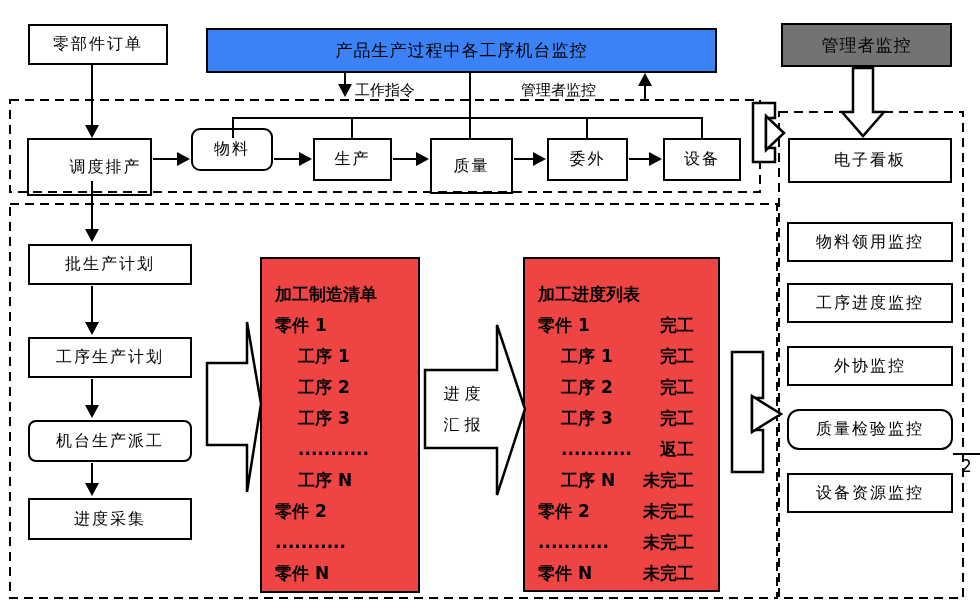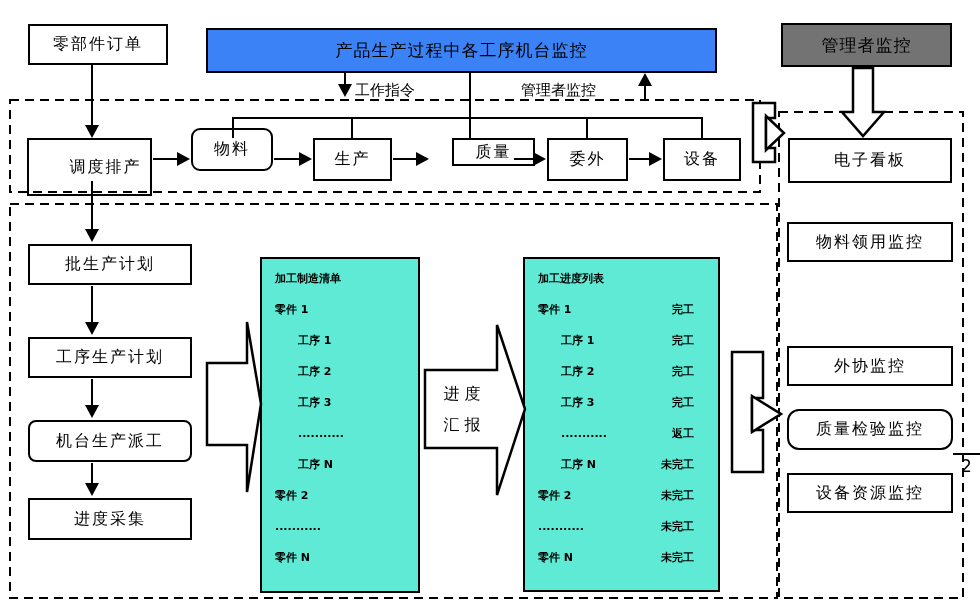--- a/index.html
+++ b/index.html
@@ -16,42 +16,42 @@
 
   
   .parts-order { left:28px;  top:24px;  width:140px; height:41px; }
   .title-bar   { left:206px; top:28px;  width:511px; height:45px; }
   .manager     { left:781px; top:23px;  width:171px; height:44px; }
 
   
   .dispatch    { left:27px;  top:138px; width:125px; height:58px;padding-left:32px; }
   .material    { left:191px; top:128px; width:82px;  height:43px;border-radius:9px; }
   .production  { left:313px; top:138px; width:79px;  height:43px; }
-  .quality     { left:452px; top:138px; width:83px;  height:28px; }
+  .quality     { left:430px; top:138px; width:83px;  height:56px; }
   .outsource   { left:547px; top:138px; width:81px;  height:43px; }
   .equipment   { left:663px; top:138px; width:78px;  height:43px; }
 
   
   .batch-plan   { left:28px; top:244px; width:164px; height:41px; }
   .process-plan { left:28px; top:337px; width:164px; height:41px; }
   .machine-disp { left:28px; top:420px; width:164px; height:42px;border-radius:8px; }
   .progress-col { left:28px; top:498px; width:164px; height:42px; }
 
   
   .kanban   { left:788px; top:138px; width:164px; height:45px; }
   .mon0 { left:787px; top:222px; width:166px; height:40px; }
   .mon1 { left:787px; top:283px; width:166px; height:40px; }
   .mon2 { left:787px; top:346px; width:166px; height:40px; }
   .mon3 { left:787px; top:409px; width:166px; height:41px;border-radius:12px; }
   .mon4 { left:787px; top:473px; width:166px; height:40px; }
 
   
   .list-panel {
-    position:absolute; border:2px solid #000; background:#5eead4; z-index:2;
-    font-size:11px; font-weight:bold; color:#000; padding-top:4px;
+    position:absolute; border:2px solid #000; background:#ef4444; z-index:2;
+    font-size:17px; font-weight:bold; color:#000; padding-top:20px;
   }
   .mfg-panel  { left:260px; top:257px; width:160px; height:336px; }
   .prog-panel { left:523px; top:257px; width:197px; height:335px; }
   .list-row { height:31px; line-height:31px; display:flex; white-space:nowrap; }
   .list-row .nm  { padding-left:13px; }
   .list-row.ind .nm { padding-left:36px; }
   .prog-panel .list-row .st { margin-left:auto; text-align:right; padding-right:24px; min-width:70px; }
   .panel-title { height:31px; line-height:31px; padding-left:13px; }
 
   
@@ -117,20 +117,23 @@
   </div>
   <div class="box progress-col">
     <span>进度采集</span>
   </div>
 
   <div class="box kanban">
     <span>电子看板</span>
   </div>
   <div class="box mon0">
     <span>物料领用监控</span>
+  </div>
+  <div class="box mon1">
+    <span>工序进度监控</span>
   </div>
   <div class="box mon2">
     <span>外协监控</span>
   </div>
   <div class="box mon3">
     <span>质量检验监控</span>
   </div>
   <div class="box mon4">
     <span>设备资源监控</span>
   </div>

